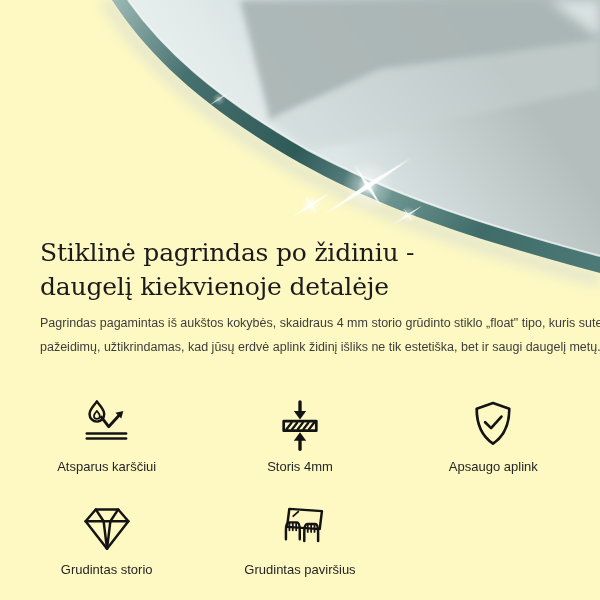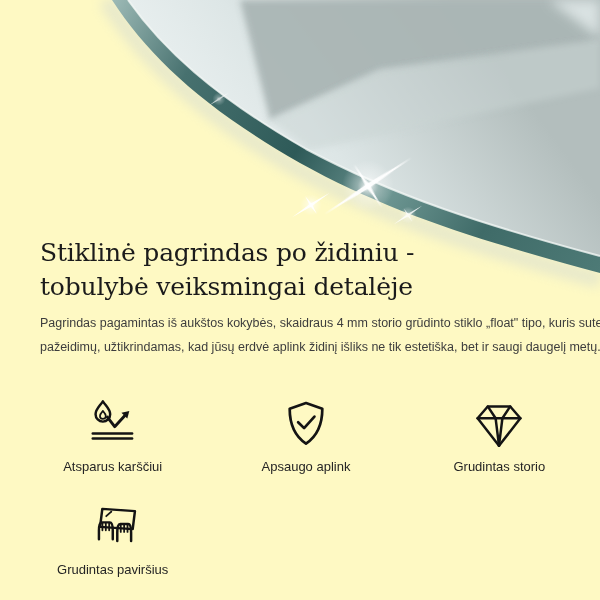--- a/index.html
+++ b/index.html
@@ -5,21 +5,21 @@
   html,body{margin:0;padding:0;background:#ffffff;}
   .page{position:relative;width:600px;height:600px;background:#fef9c3;overflow:hidden;
         font-family:"Liberation Sans",sans-serif;color:#1c1c1c;}
   .hero{position:absolute;top:0;left:0;width:600px;height:300px;}
   .heading{position:absolute;left:40px;top:236px;
            font-family:"DejaVu Serif","Liberation Serif",serif;
            font-size:25px;line-height:34px;font-weight:500;color:#1b1b1b;letter-spacing:-0.2px;}
   .paragraph{position:absolute;left:40px;top:311px;width:540px;
              font-size:12.5px;line-height:24px;color:#3d3d3d;}
   .paragraph .pline{white-space:nowrap;}
-  .features{position:absolute;left:16px;top:397px;width:580px;
+  .features{position:absolute;left:10px;top:397px;width:580px;
             display:grid;grid-template-columns:repeat(3,1fr);row-gap:26px;}
   .feature{display:flex;flex-direction:column;align-items:center;}
   .feature .iconbox{height:56px;display:flex;align-items:center;justify-content:center;}
   .feature .flabel{margin-top:6px;font-size:13px;color:#252525;}
   .icon{stroke:#141414;fill:none;stroke-width:2.2;stroke-linecap:round;stroke-linejoin:round;}
 </style>
 </head>
 <body>
 
 <div class="page">
@@ -90,21 +90,21 @@
       <polygon points="0,-22 2.6,0 0,22 -2.6,0" fill="#ffffff"></polygon>
     </g>
     <g transform="translate(219,99) rotate(-33) scale(0.3)" opacity="0.7">
       <circle r="22" fill="url(#glow)"></circle>
       <polygon points="-40,0 0,-3 40,0 0,3" fill="#ffffff"></polygon>
     </g>
   </svg>
 
   <h1 class="heading" style="margin:0;">
     <div>Stiklinė pagrindas po židiniu -</div>
-    <div>tobulybė veiksmingai detalėje</div>
+    <div>daugelį kiekvienoje detalėje</div>
   </h1>
 
   <div class="paragraph">
     <div class="pline">Pagrindas pagamintas iš aukštos kokybės, skaidraus 4 mm storio grūdinto stiklo „float" tipo, kuris suteikia</div>
     <div class="pline">pažeidimų, užtikrindamas, kad jūsų erdvė aplink židinį išliks ne tik estetiška, bet ir saugi daugelį metų.</div>
   </div>
 
   <div class="features">
 
     <div class="feature">
@@ -114,20 +114,39 @@
           <path d="M15,11.5 c-1.7,1.9 -2.6,2.8 -2.6,4.4 a2.6,2.6 0 0 0 5.2,0 c0,-1.6 -0.9,-2.5 -2.6,-4.4 Z" stroke-width="1.5"></path>
           <path d="M19,17 L25.5,25.5 L35,15.2" stroke-width="2.6"></path>
           <polygon points="38.5,11.5 31.5,13.2 36.7,18.3" fill="#141414" stroke="none"></polygon>
           <line x1="6" y1="31.5" x2="41" y2="31.5"></line>
           <line x1="6" y1="36" x2="41" y2="36"></line>
         </svg>
       </div>
       <div class="flabel">Atsparus karščiui</div>
     </div>
 
+    <div class="feature">
+      <div class="iconbox">
+        <svg class="icon" width="54" height="54" viewBox="0 0 48 48">
+          <line x1="24" y1="3.5" x2="24" y2="12" stroke-width="3"></line>
+          <polygon points="24,19 18.5,11.5 29.5,11.5" fill="#141414" stroke="none"></polygon>
+          <rect x="9.5" y="20.5" width="29" height="8.5" stroke-width="2.4"></rect>
+          <g stroke-width="2">
+            <line x1="12" y1="27.8" x2="16.5" y2="22"></line>
+            <line x1="17" y1="27.8" x2="21.5" y2="22"></line>
+            <line x1="22" y1="27.8" x2="26.5" y2="22"></line>
+            <line x1="27" y1="27.8" x2="31.5" y2="22"></line>
+            <line x1="32" y1="27.8" x2="36.5" y2="22"></line>
+          </g>
+          <polygon points="24,30.5 18.5,38 29.5,38" fill="#141414" stroke="none"></polygon>
+          <line x1="24" y1="37.5" x2="24" y2="45.5" stroke-width="3"></line>
+        </svg>
+      </div>
+      <div class="flabel">Storis 4mm</div>
+    </div>
 
     <div class="feature">
       <div class="iconbox">
         <svg class="icon" width="54" height="54" viewBox="0 0 48 48">
           <path d="M24,4.5 L38.5,9.5 C38.5,23 34.5,33.5 24,40.5 C13.5,33.5 9.5,23 9.5,9.5 Z" stroke-width="2.4"></path>
           <path d="M17,21.5 L22.3,26.8 L31.5,16.5" stroke-width="2.4"></path>
         </svg>
       </div>
       <div class="flabel">Apsaugo aplink</div>
     </div>

